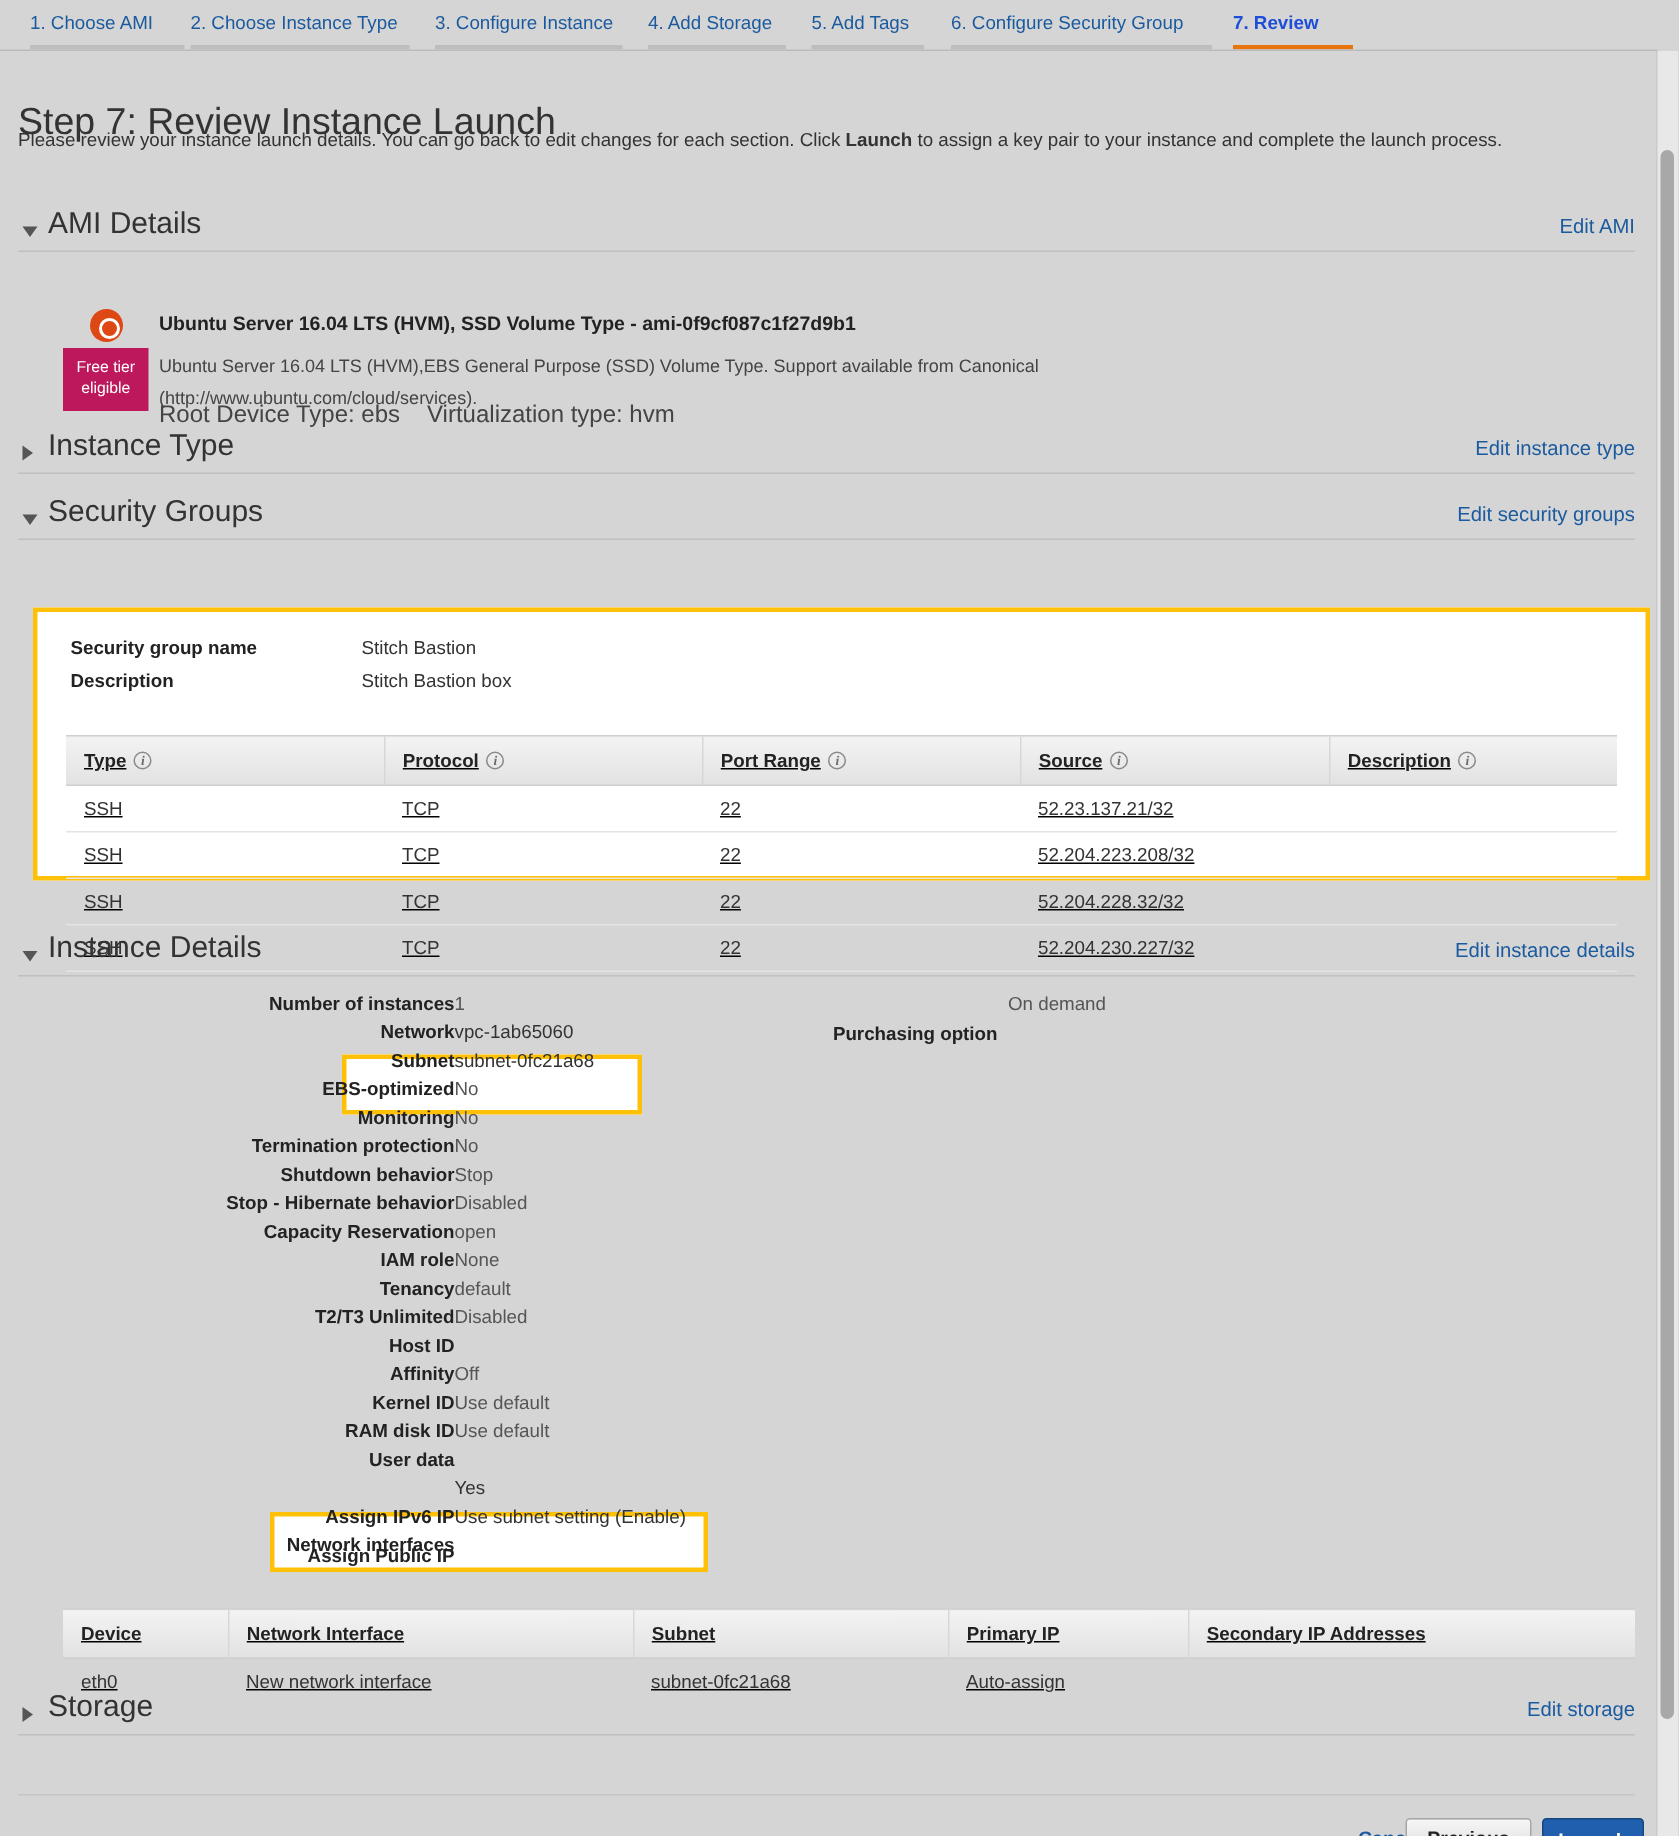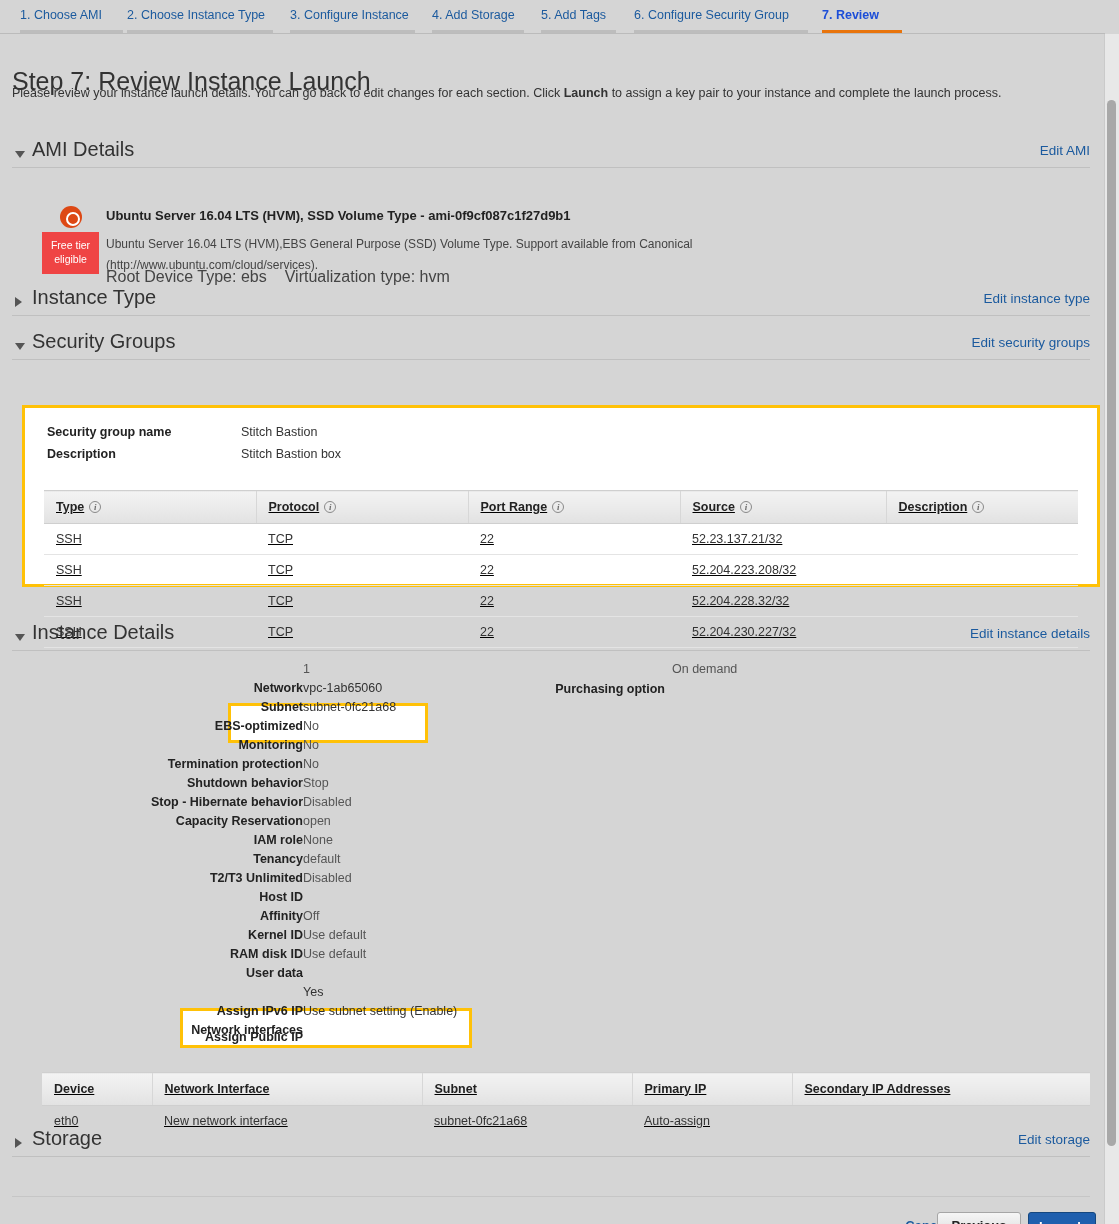--- a/index.html
+++ b/index.html
@@ -83,21 +83,21 @@
     content: ""; position: absolute; left: 6px; top: 6px;
     width: 10px; height: 10px; border-radius: 50%;
     border: 2px solid #fff; background: #dd4814;
   }
   .ami-title {
     position: absolute; left: 106px; top: 174px;
     font-size: 13px; font-weight: bold; color: #222;
   }
   .freetier {
     position: absolute; left: 42px; top: 198px; width: 57px; height: 42px;
-    background: #ef4444; color: #fff; font-size: 10.5px; text-align: center;
+    background: #be185d; color: #fff; font-size: 10.5px; text-align: center;
     line-height: 14px; padding-top: 6px;
   }
   .ami-desc {
     position: absolute; left: 106px; top: 200px; width: 760px;
     font-size: 12px; color: #444; line-height: 21px;
   }
   .ami-sub {
     position: absolute; left: 106px; top: 234px;
     font-size: 16px; color: #444;
   }
@@ -303,20 +303,23 @@
       <span class="caret open"></span>
       <span class="stitle">Instance Details</span>
       <span class="edit">Edit instance details</span>
     </div>
     <div class="section-rule" style="top:616px;"></div>
 
     <div class="hl-box" style="left:228px;top:669px;width:200px;height:40px;"></div>
 
     <div class="hl-box" style="left:180px;top:974px;width:292px;height:40px;"></div>
 
+    <div class="det-row" style="left:3px;top:628px;width:300px;">
+      <span class="det-k">Number of instances</span>
+    </div>
     <div class="det-row" style="left:303px;top:628px;">
       <span class="det-v">1</span>
     </div>
 
     <div class="det-row" style="left:3px;top:647px;width:300px;">
       <span class="det-k">Network</span>
     </div>
     <div class="det-row" style="left:303px;top:647px;">
       <span class="det-v" style="color:#333;">vpc-1ab65060</span>
     </div>

